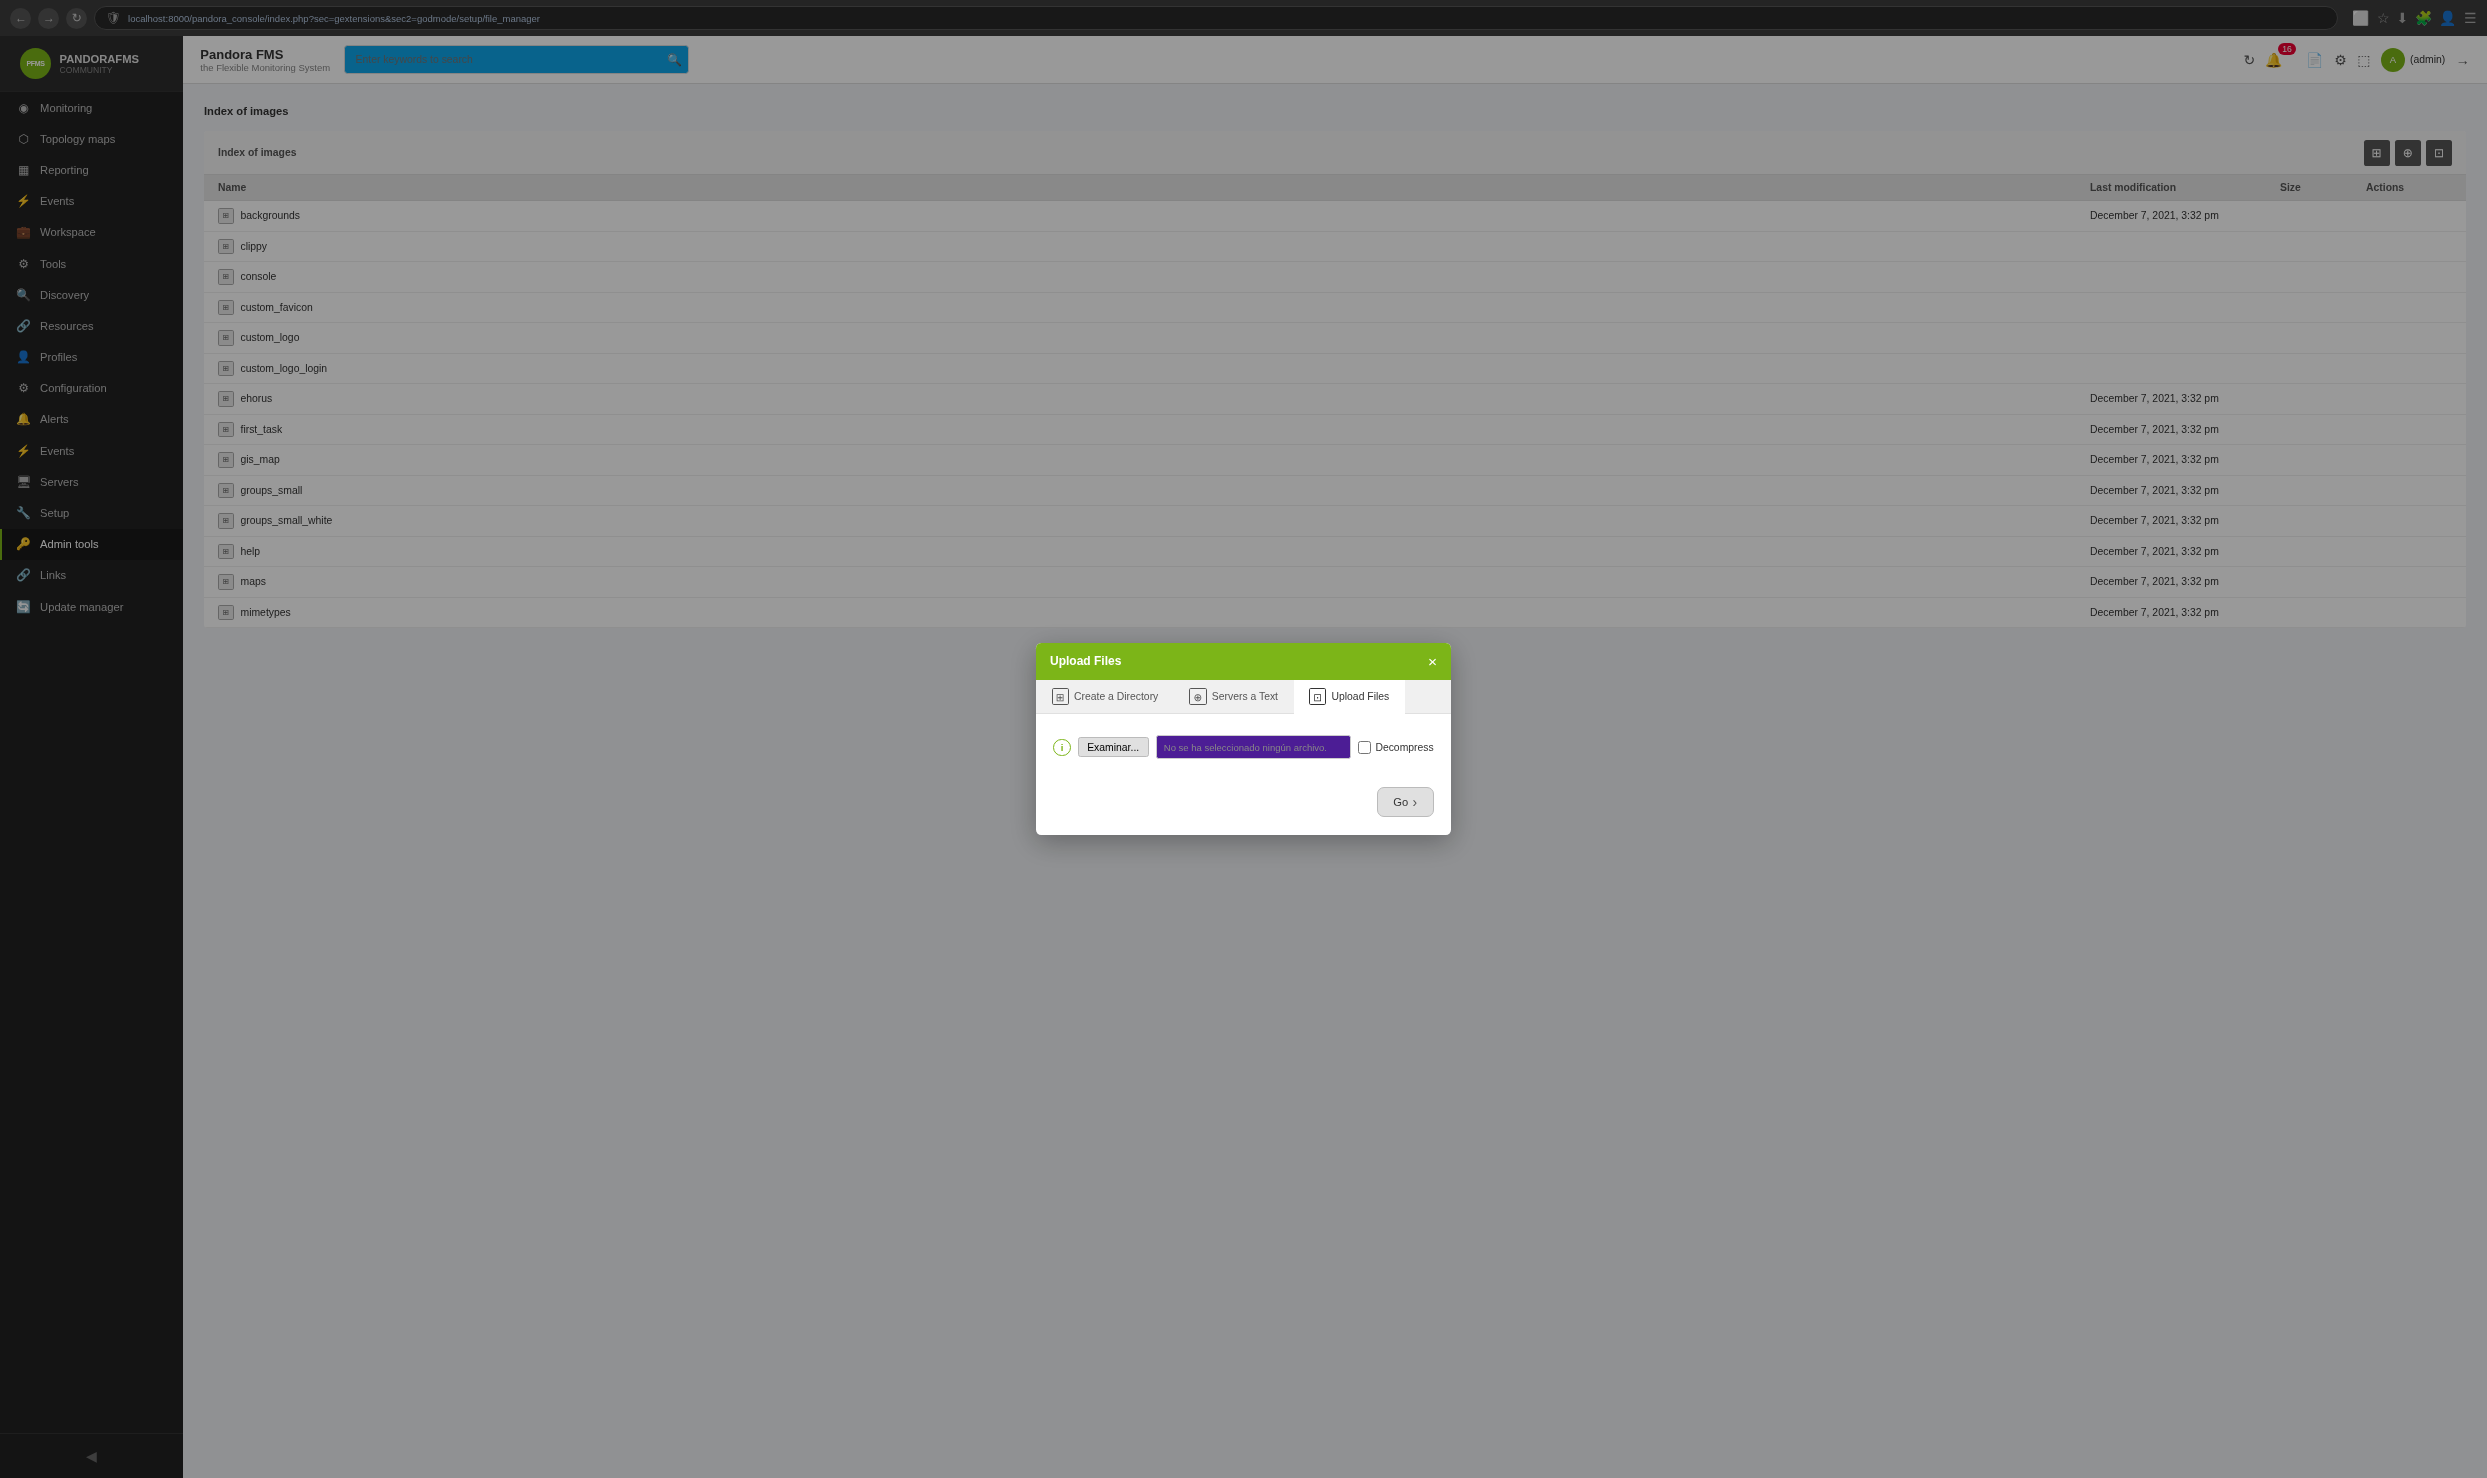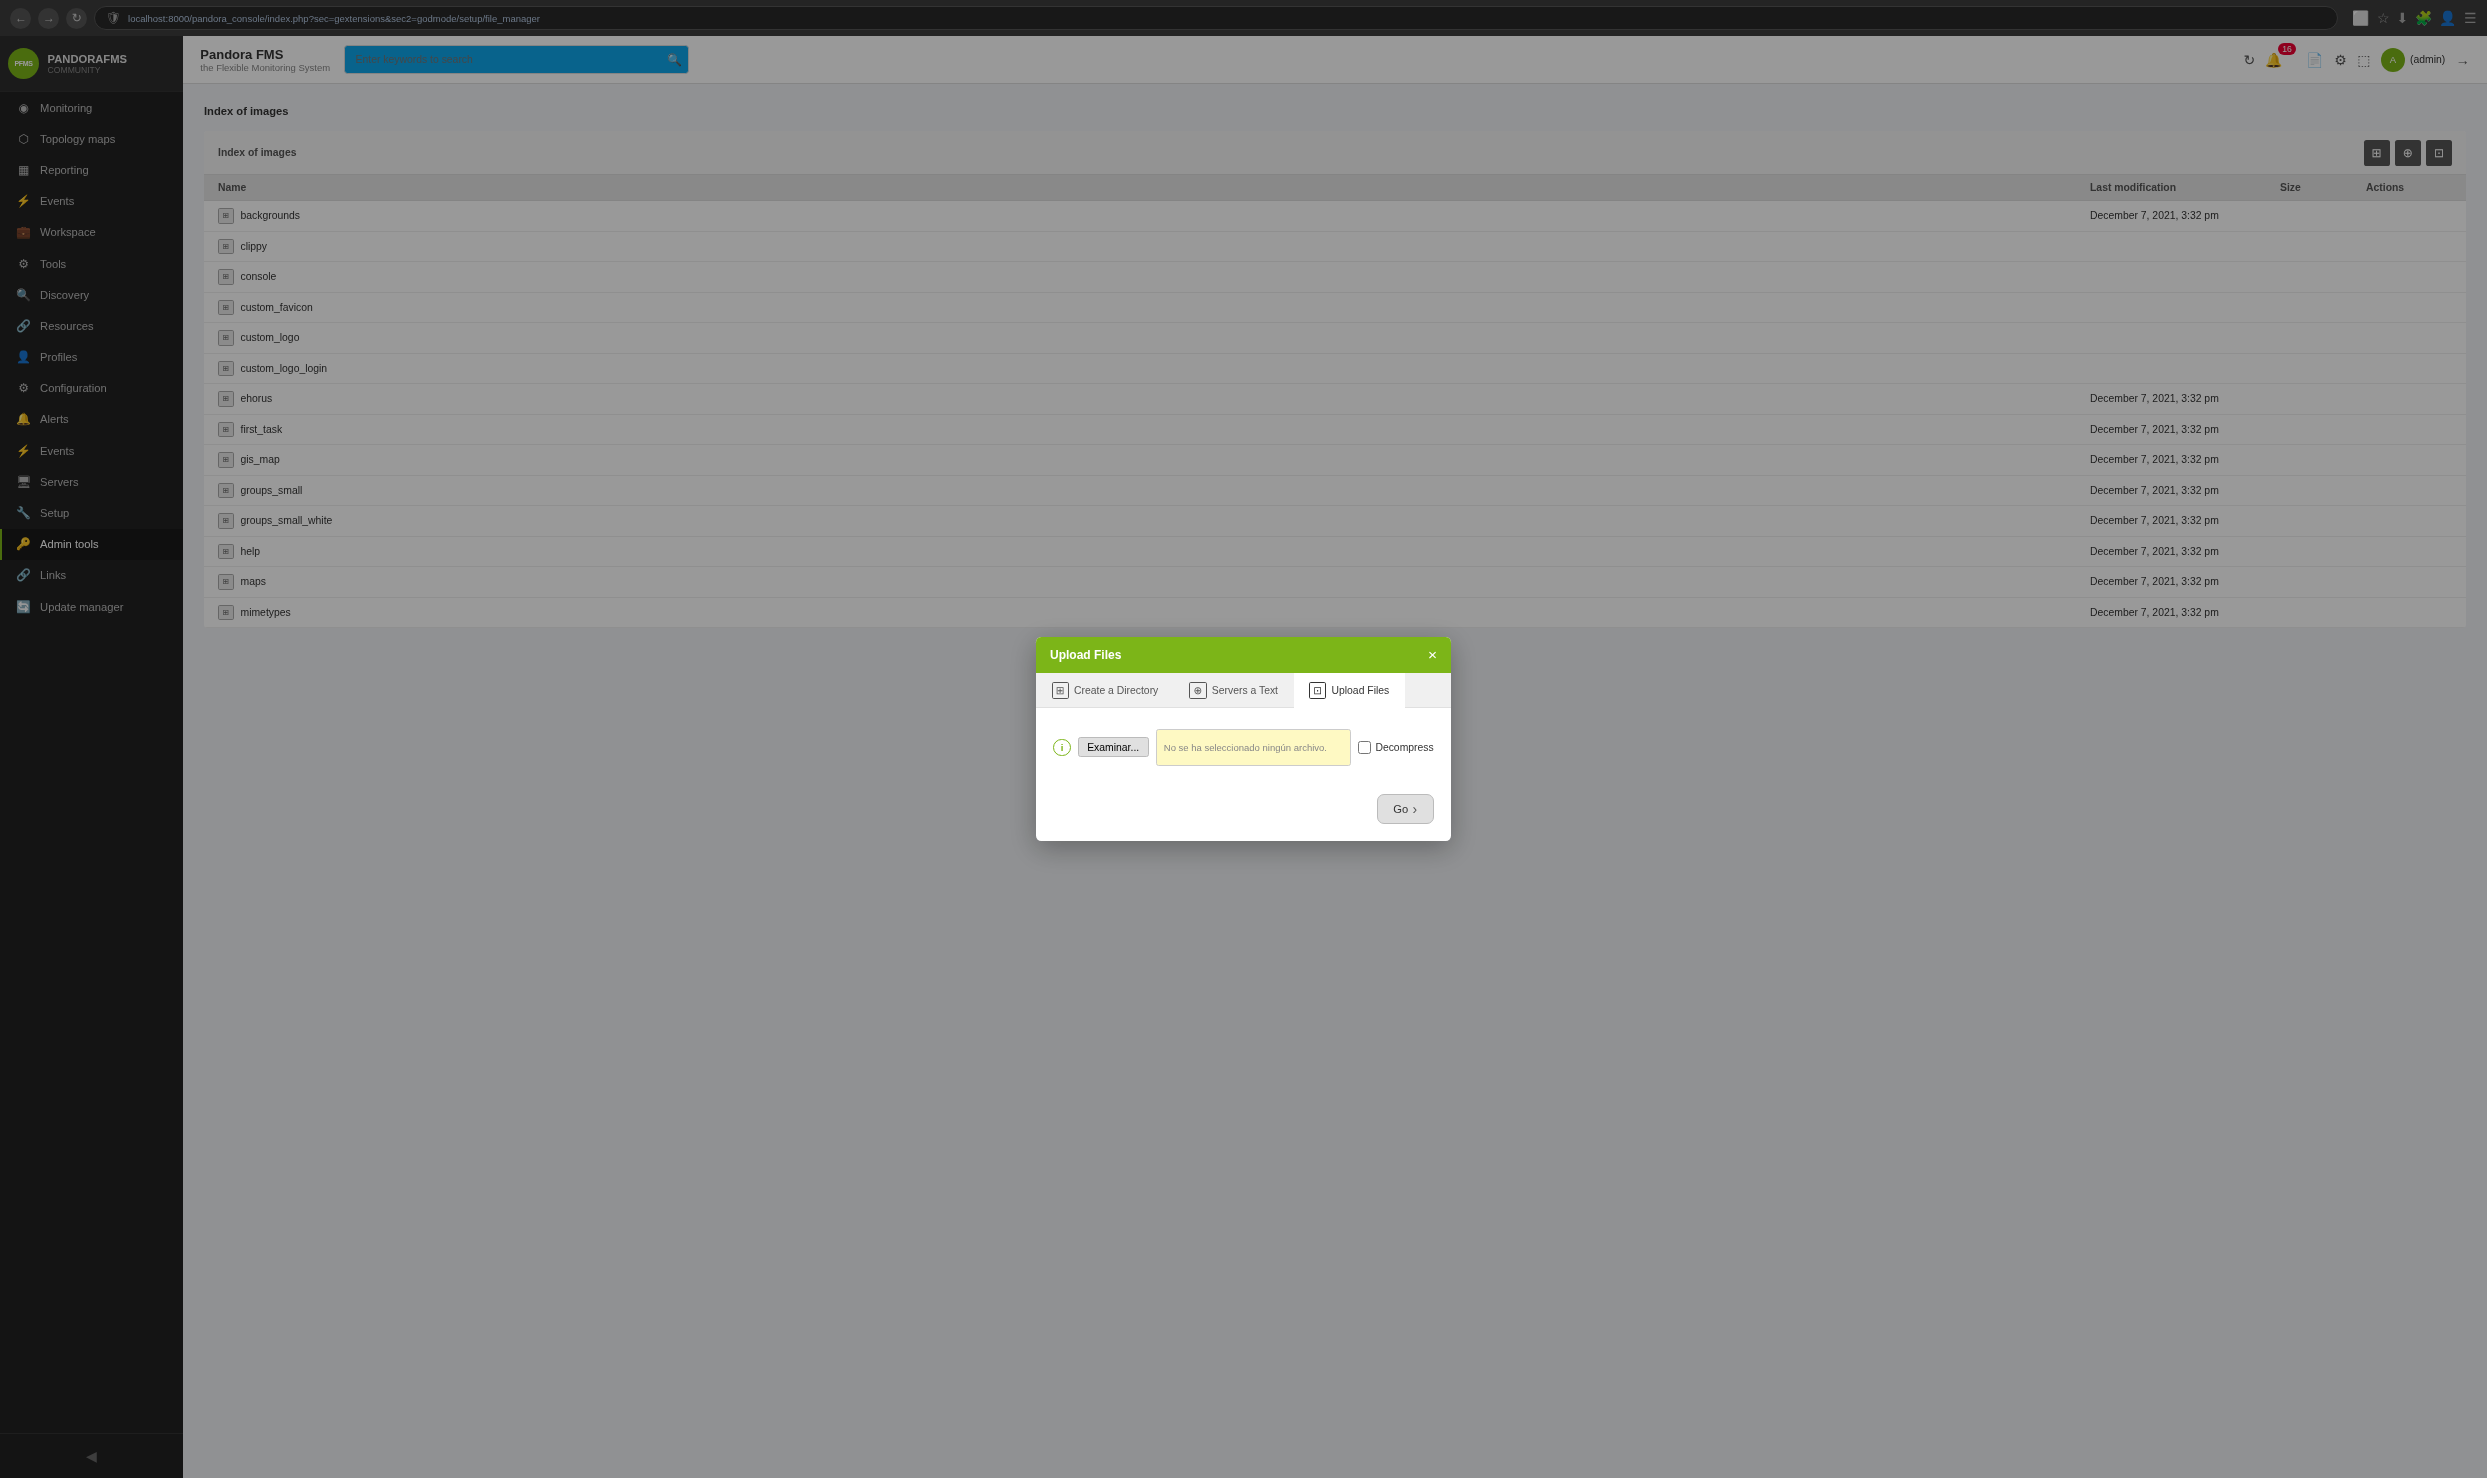--- a/index.html
+++ b/index.html
@@ -48,21 +48,21 @@
     .sidebar {
       width: 183px;
       background: #222;
       flex-shrink: 0;
       display: flex;
       flex-direction: column;
       overflow-y: auto;
     }
     .sidebar-logo {
       background: #2d2d2d;
-      padding: 12px 8px;
+      padding: 12px 20px;
       display: flex;
       align-items: center;
       gap: 8.6px;
       border-bottom: 0.9px solid #333;
     }
     .logo-mark {
       width: 31px; height: 31px;
       background: #7cb518;
       border-radius: 50%;
       display: flex; align-items: center; justify-content: center;
@@ -335,24 +335,24 @@
       background: #e0e0e0;
       border: 0.9px solid #bbb;
       border-radius: 2.6px;
       padding: 3.5px 8.6px;
       font-size: 10.4px;
       cursor: pointer;
       flex-shrink: 0;
     }
     .file-input-display {
       flex: 1;
-      height: 37px;
+      height: 24px;
       border: 0.9px solid #ccc;
       border-radius: 2.6px;
-      background: #fef9c3;
+      background: #4c1d95;
       padding: 0 7px;
       font-size: 9.5px;
       color: #888;
       display: flex; align-items: center;
     }
     .decompress-label {
       display: flex; align-items: center; gap: 4.3px;
       font-size: 10.4px; color: #333; flex-shrink: 0;
     }
     .modal-footer {

